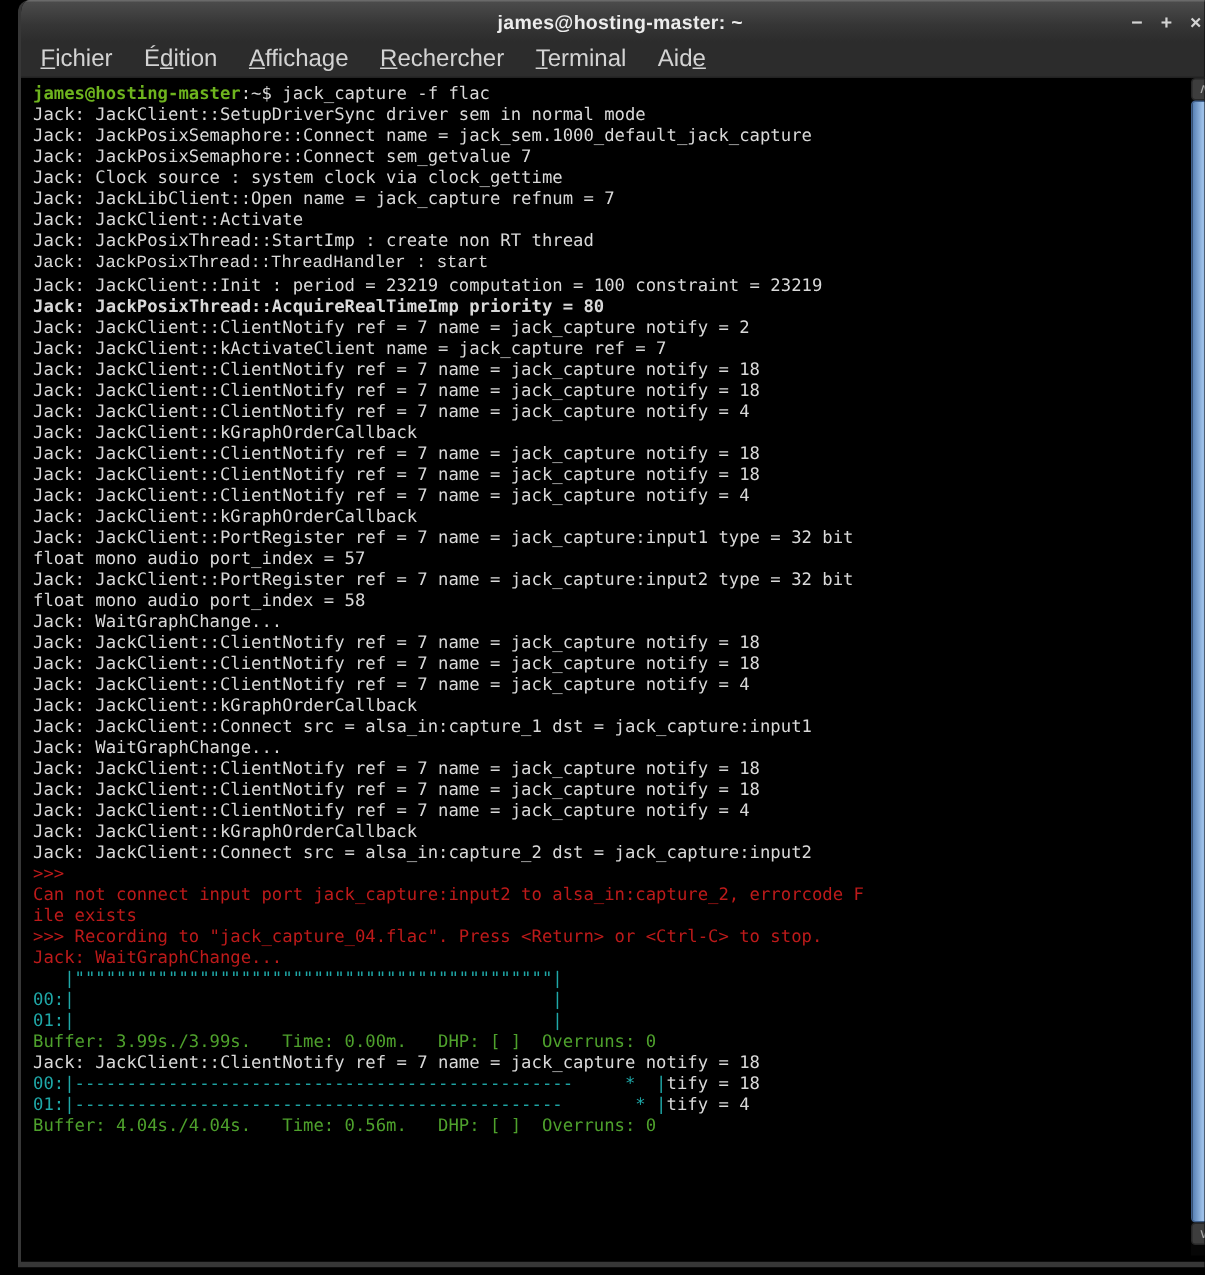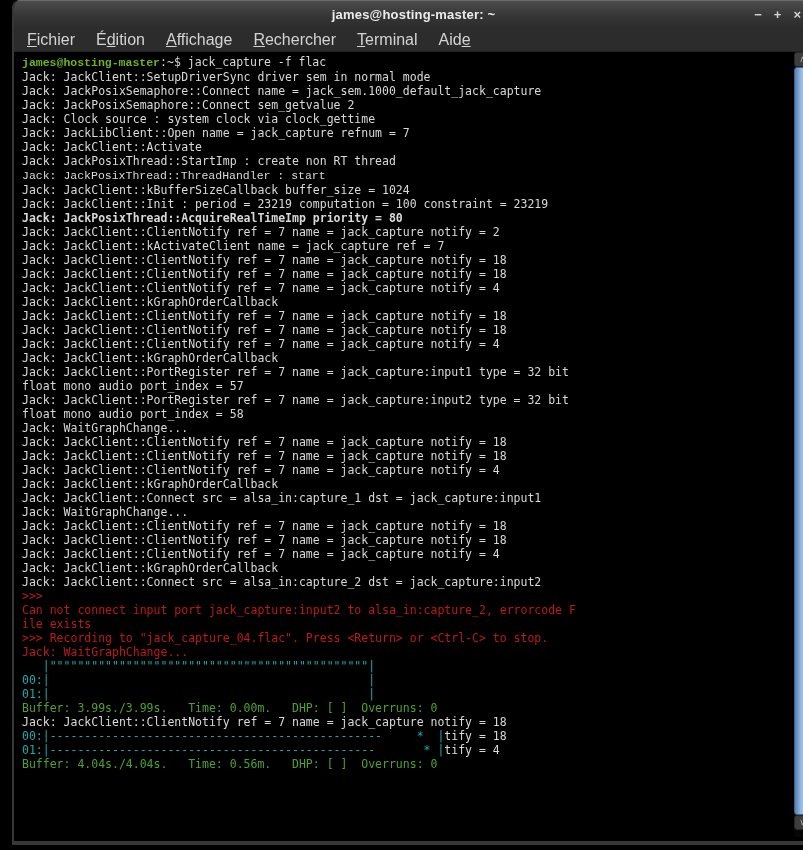--- a/index.html
+++ b/index.html
@@ -59,30 +59,29 @@
       <span class="menu-item"><u>F</u>ichier</span>
       <span class="menu-item">É<u>d</u>ition</span>
       <span class="menu-item"><u>A</u>ffichage</span>
       <span class="menu-item"><u>R</u>echercher</span>
       <span class="menu-item"><u>T</u>erminal</span>
       <span class="menu-item">Aid<u>e</u></span>
     </div>
 
   <div class="term-wrap">
     <div class="screen" id="screen">
-        <div class="line"><span class="st-prompt" style="color: rgb(110, 180, 30); font-family: Liberation Mono, monospace;">james@hosting-master</span><span class="st-fg" style="color: rgb(217, 217, 217); margin-top: 21px;">:~$ jack_capture -f flac</span></div>
+        <div class="line"><span class="st-prompt" style="color: rgb(110, 180, 30);">james@hosting-master</span><span class="st-fg" style="color: rgb(217, 217, 217); margin-top: 21px;">:~$ jack_capture -f flac</span></div>
         <div class="line"><span class="st-fg" style="color: rgb(217, 217, 217);">Jack: JackClient::SetupDriverSync driver sem in normal mode</span></div>
         <div class="line"><span class="st-fg" style="color: rgb(217, 217, 217);">Jack: JackPosixSemaphore::Connect name = jack_sem.1000_default_jack_capture</span></div>
-        <div class="line"><span class="st-fg" style="color: rgb(217, 217, 217);">Jack: JackPosixSemaphore::Connect sem_getvalue 2</span></div>
+        <div class="line"><span class="st-fg" style="color: rgb(217, 217, 217);">Jack: JackPosixSemaphore::Connect sem_getvalue 7</span></div>
         <div class="line"><span class="st-fg" style="color: rgb(217, 217, 217);">Jack: Clock source : system clock via clock_gettime</span></div>
         <div class="line"><span class="st-fg" style="color: rgb(217, 217, 217);">Jack: JackLibClient::Open name = jack_capture refnum = 7</span></div>
         <div class="line"><span class="st-fg" style="color: rgb(217, 217, 217);">Jack: JackClient::Activate</span></div>
         <div class="line"><span class="st-fg" style="color: rgb(217, 217, 217);">Jack: JackPosixThread::StartImp : create non RT thread</span></div>
         <div class="line"><span class="st-fg" style="color: rgb(217, 217, 217); font-family: Liberation Mono, monospace;">Jack: JackPosixThread::ThreadHandler : start</span></div>
-        <div class="line"><span class="st-fg" style="color: rgb(217, 217, 217);">Jack: JackClient::kBufferSizeCallback buffer_size = 1024</span></div>
         <div class="line"><span class="st-fg" style="color: rgb(217, 217, 217);">Jack: JackClient::Init : period = 23219 computation = 100 constraint = 23219</span></div>
         <div class="line"><span class="st-fg" style="color: rgb(217, 217, 217); font-weight: bold;">Jack: JackPosixThread::AcquireRealTimeImp priority = 80</span></div>
         <div class="line"><span class="st-fg" style="color: rgb(217, 217, 217);">Jack: JackClient::ClientNotify ref = 7 name = jack_capture notify = 2</span></div>
         <div class="line"><span class="st-fg" style="color: rgb(217, 217, 217);">Jack: JackClient::kActivateClient name = jack_capture ref = 7</span></div>
         <div class="line"><span class="st-fg" style="color: rgb(217, 217, 217);">Jack: JackClient::ClientNotify ref = 7 name = jack_capture notify = 18</span></div>
         <div class="line"><span class="st-fg" style="color: rgb(217, 217, 217);">Jack: JackClient::ClientNotify ref = 7 name = jack_capture notify = 18</span></div>
         <div class="line"><span class="st-fg" style="color: rgb(217, 217, 217);">Jack: JackClient::ClientNotify ref = 7 name = jack_capture notify = 4</span></div>
         <div class="line"><span class="st-fg" style="color: rgb(217, 217, 217);">Jack: JackClient::kGraphOrderCallback</span></div>
         <div class="line"><span class="st-fg" style="color: rgb(217, 217, 217);">Jack: JackClient::ClientNotify ref = 7 name = jack_capture notify = 18</span></div>
         <div class="line"><span class="st-fg" style="color: rgb(217, 217, 217);">Jack: JackClient::ClientNotify ref = 7 name = jack_capture notify = 18</span></div>

